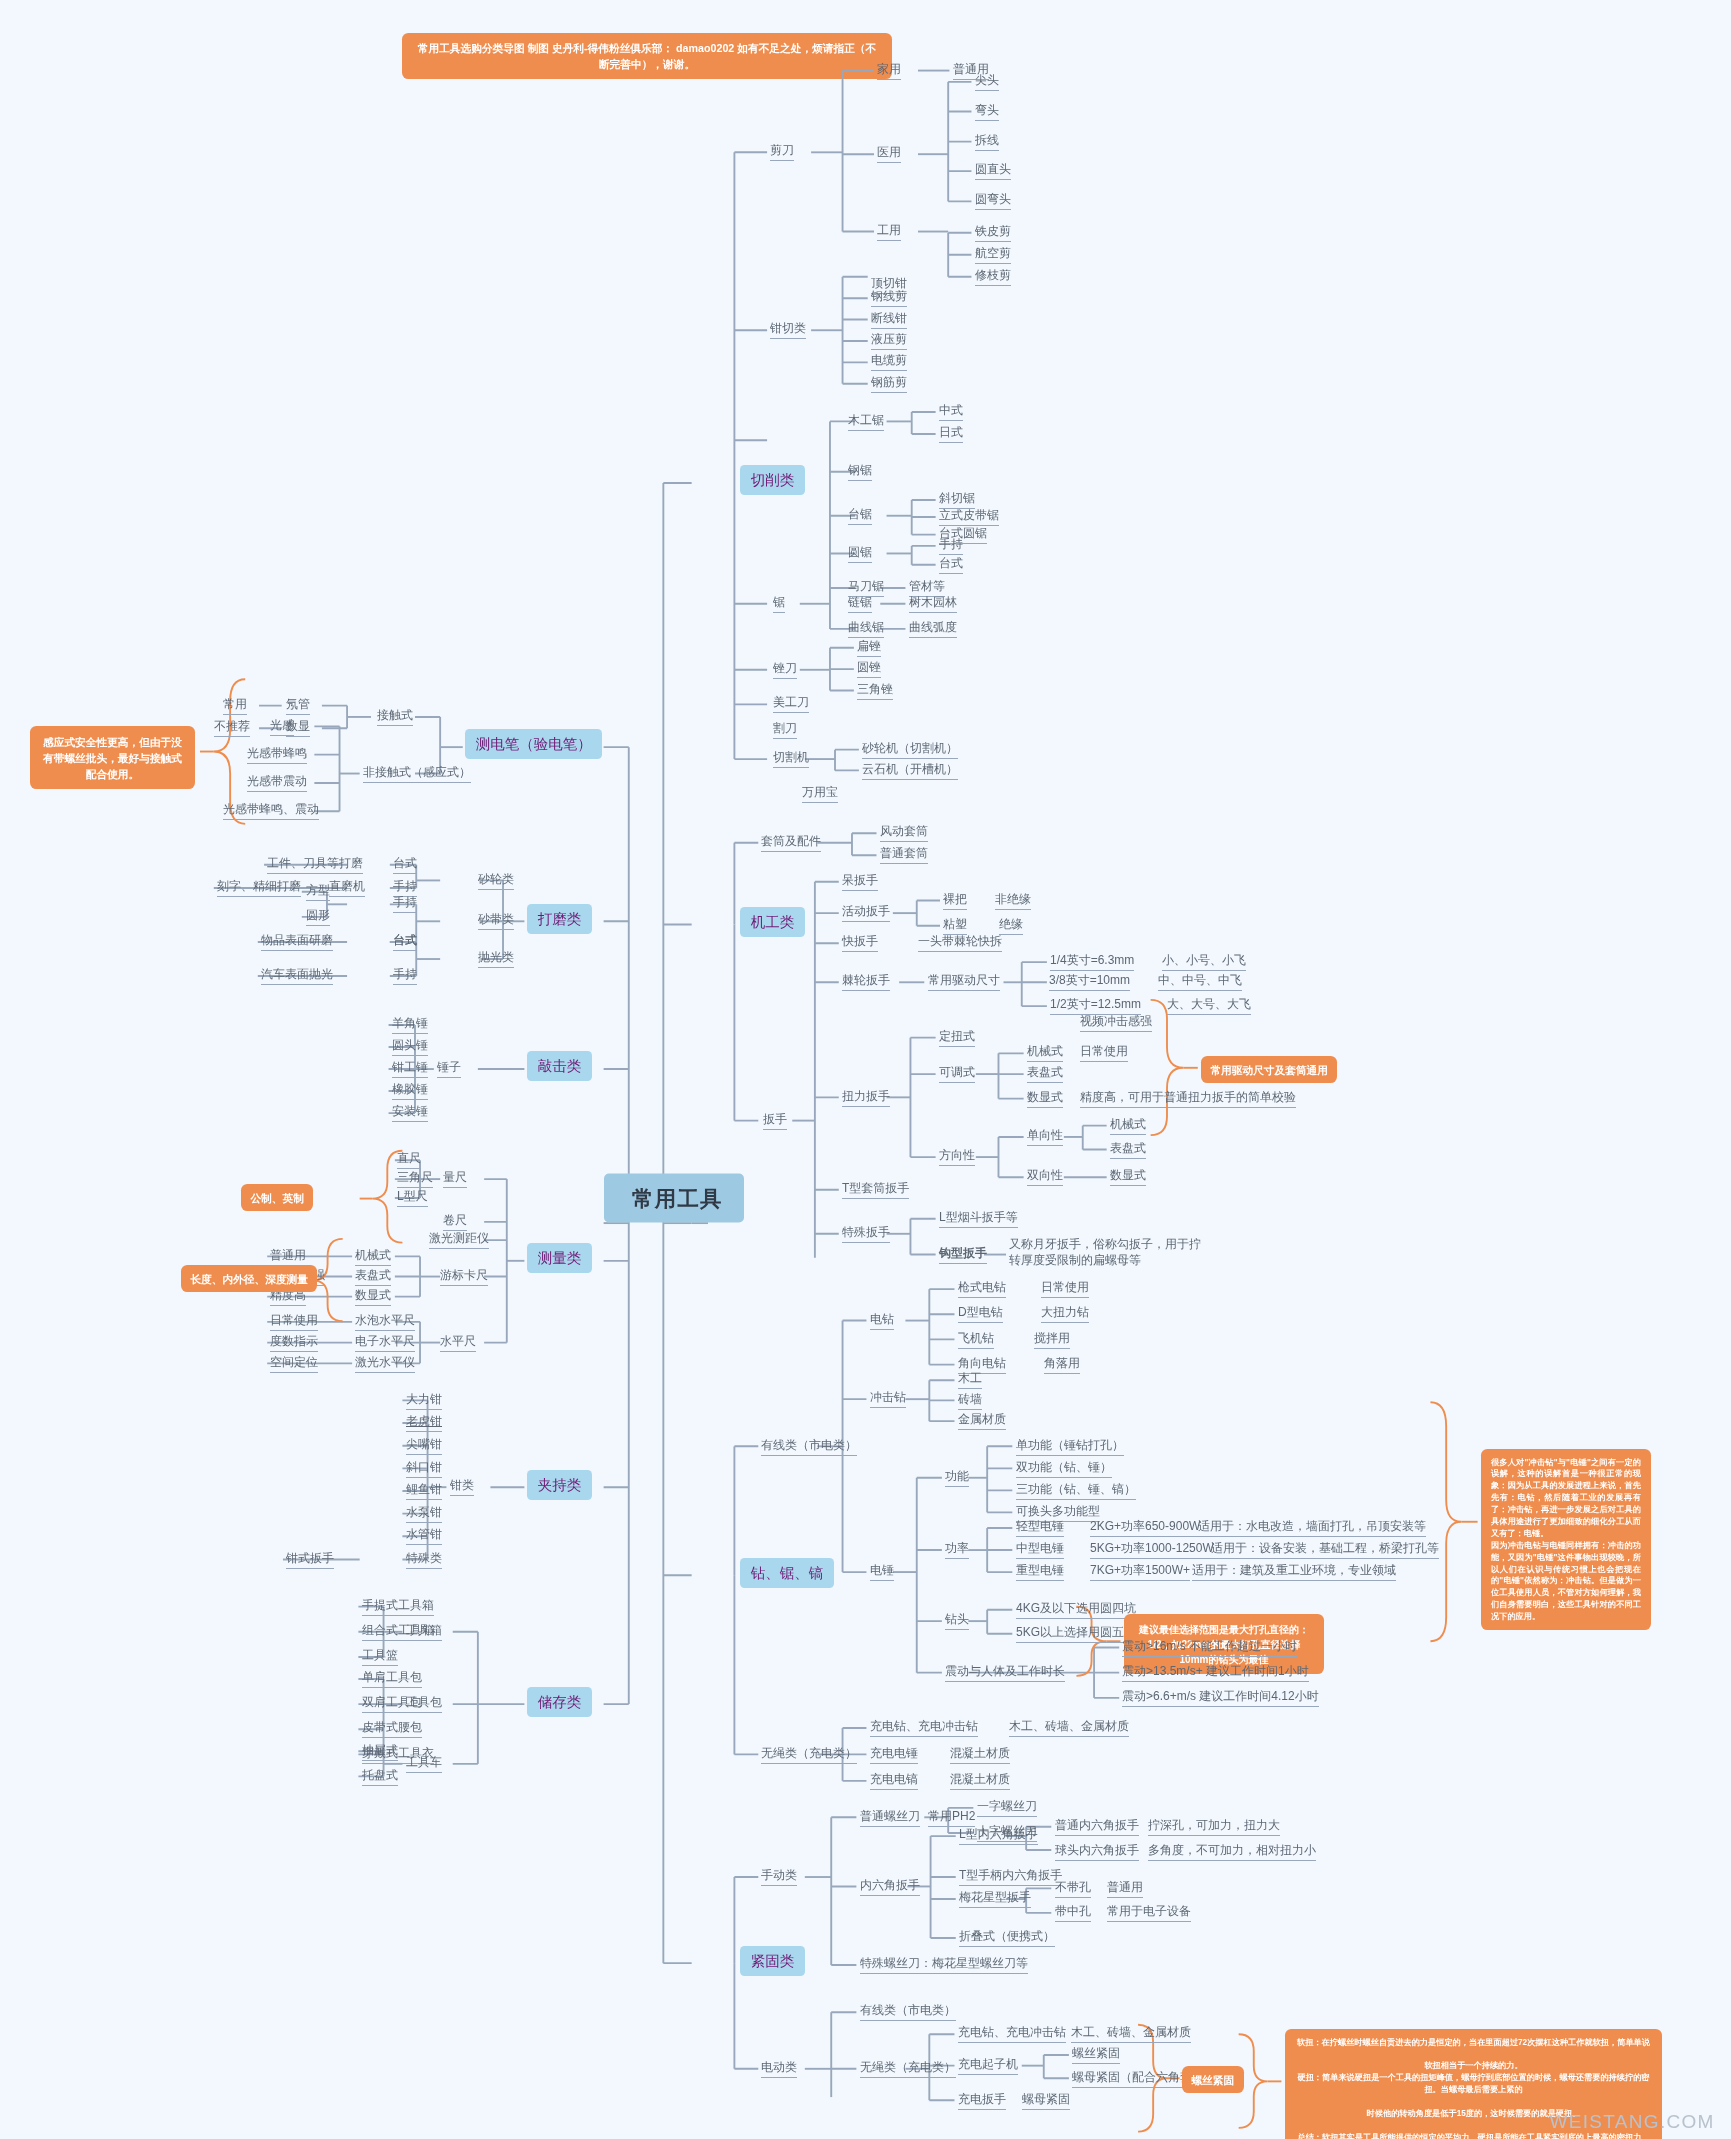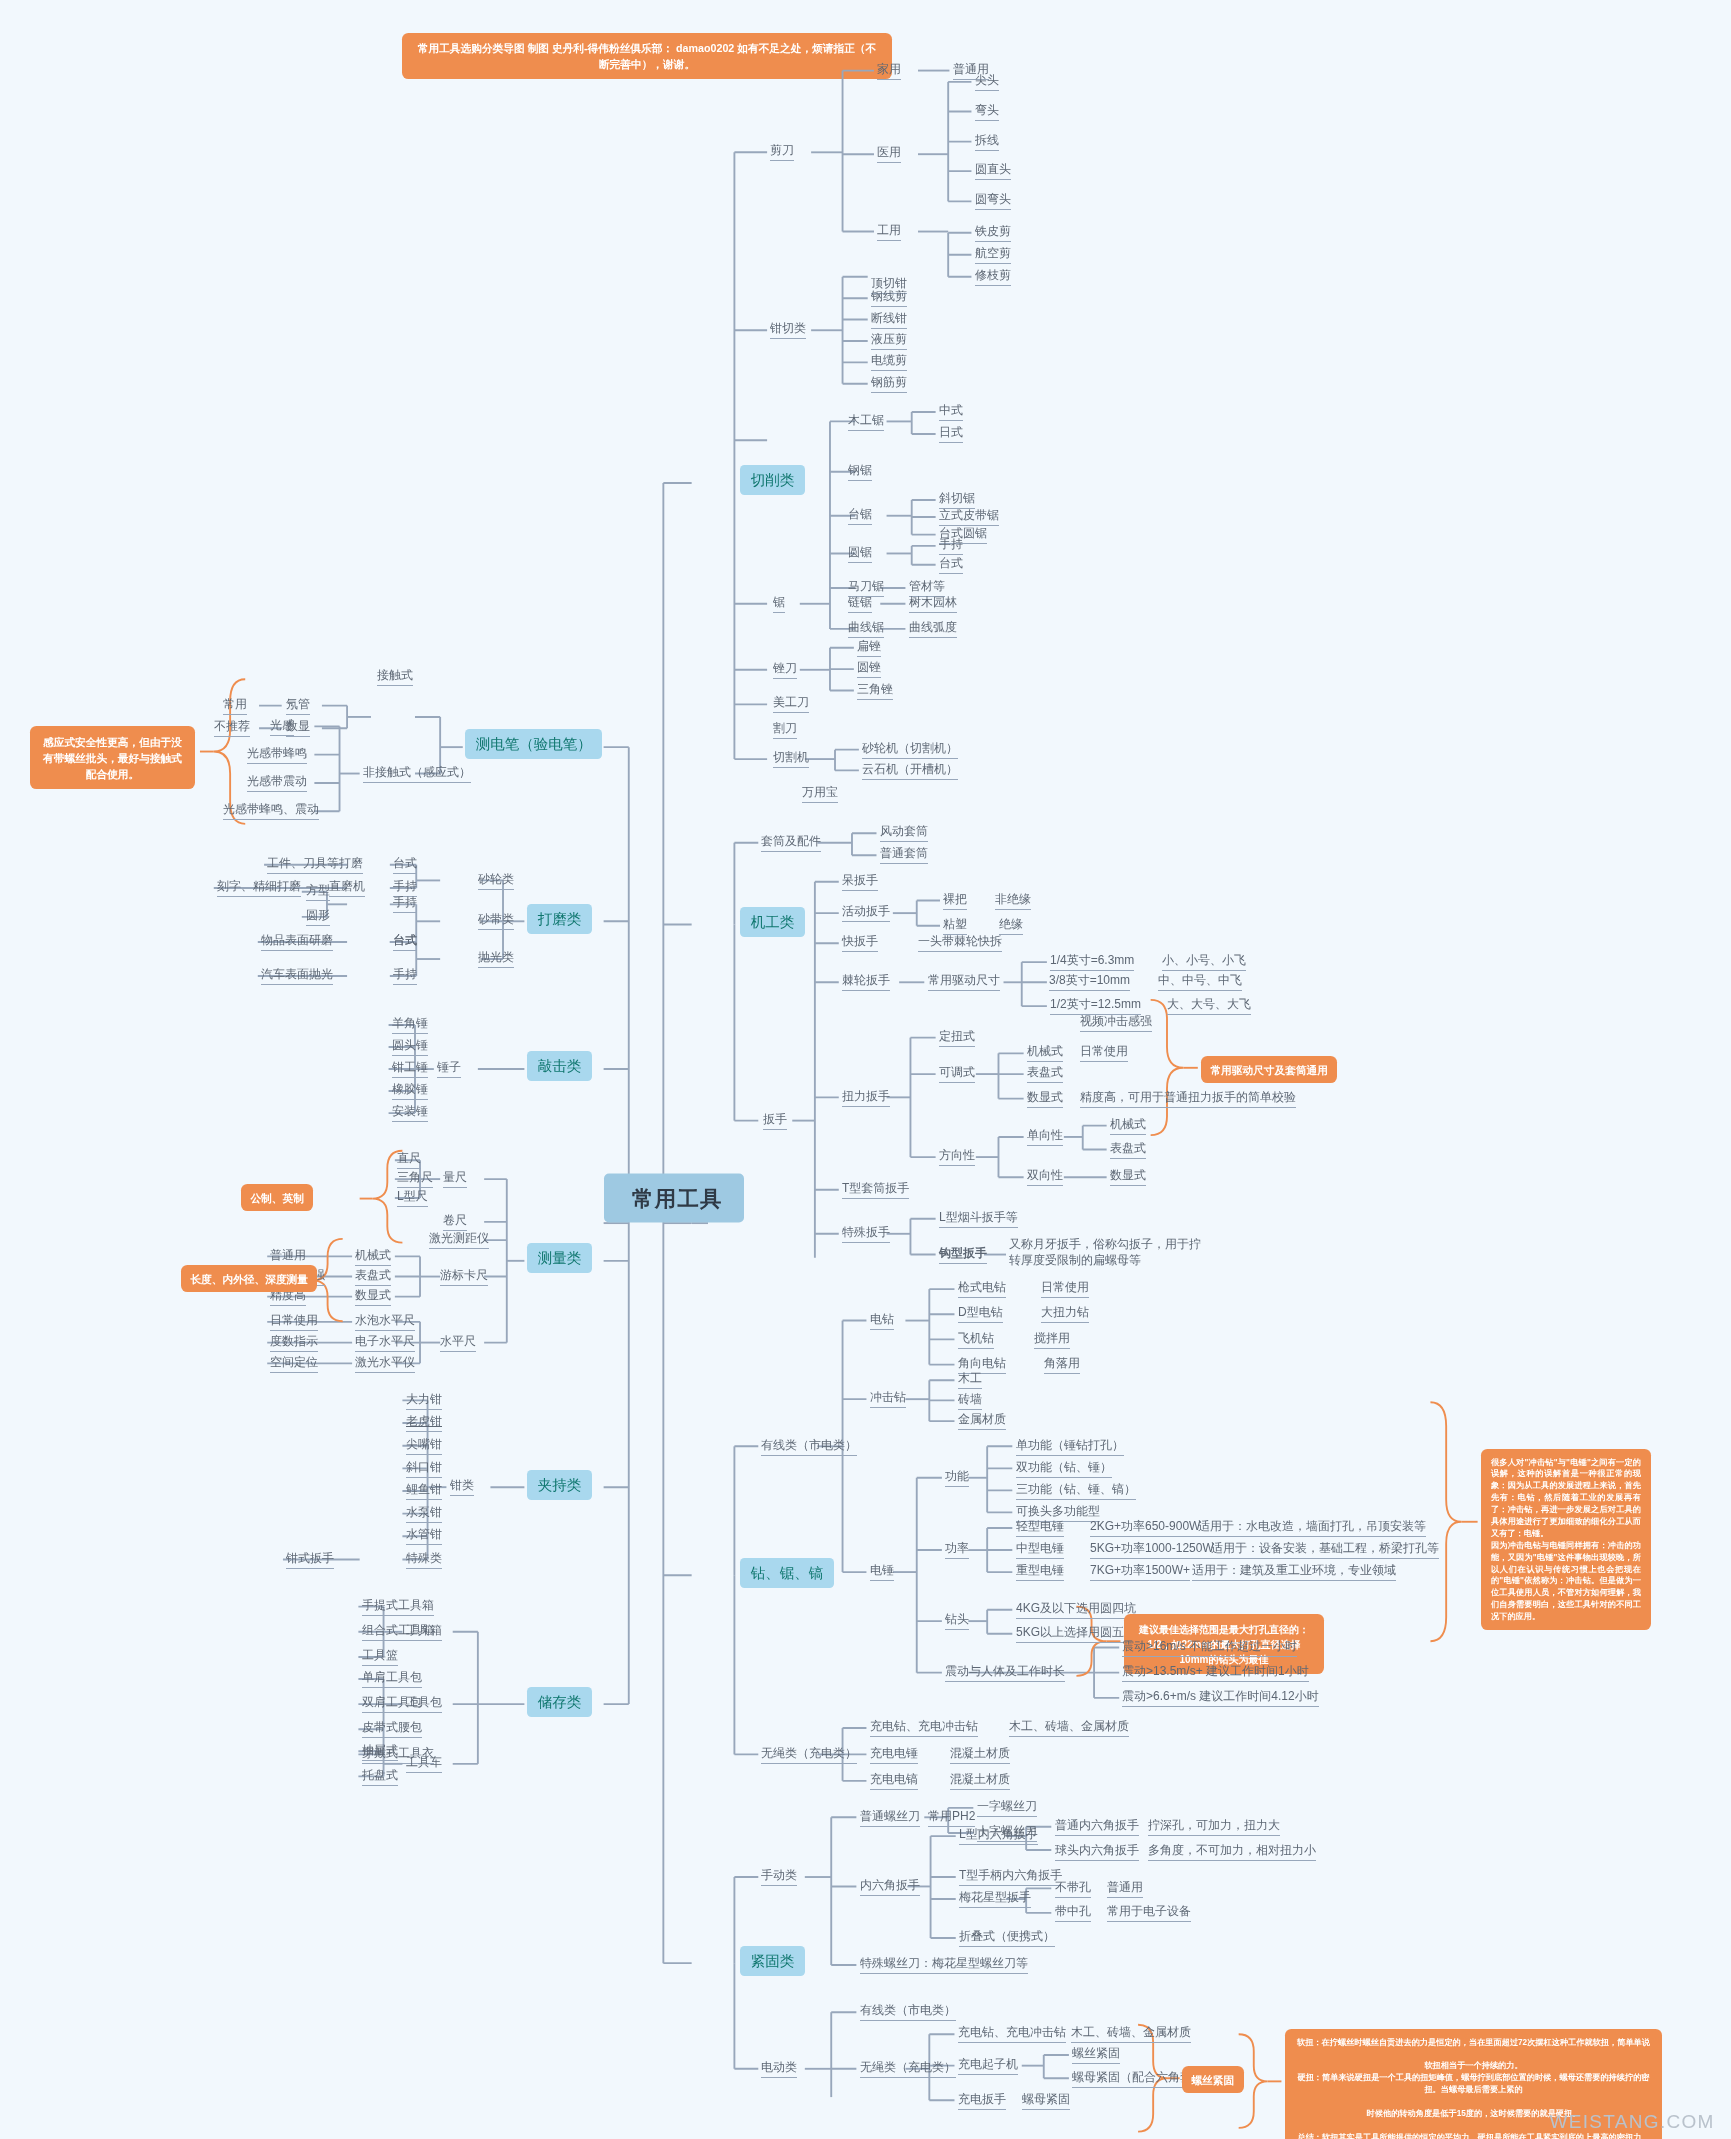--- a/index.html
+++ b/index.html
@@ -30,21 +30,21 @@
     border-radius: 5px;
     font-size: 21.4px;
     padding: 10px 21.4px;
     border-bottom: none;
     letter-spacing: 1.3px;
     font-weight: 600;
   }
   .cat {
     position: absolute;
     background: #a9d8ee;
-    color: #0f766e;
+    color: #701a75;
     border-radius: 4.4px;
     font-size: 14.5px;
     padding: 5.7px 10.7px;
     border-bottom: none;
     white-space: nowrap;
   }
   .note {
     position: absolute;
     background: #ef8d4e;
     color: #ffffff;
@@ -209,21 +209,21 @@
   <path d="M448 1122 L412 1122 M448 1158 L412 1158"></path>
   <path d="M572 1230 L540 1230"></path>
   <path d="M540 1155 L540 1290"></path>
   <path d="M540 1155 L500 1155 M540 1200 L500 1200 M540 1245 L500 1245 M540 1290 L500 1290"></path>
  </g>
  <g fill="none" stroke="#ef8d4e" stroke-width="3">
   <path d="M390 1080 Q366 1080 366 1115 L366 1160 Q366 1195 340 1195 Q366 1195 366 1230 L366 1275 Q366 1310 390 1310"></path>
   <path d="M340 1195 L318 1195"></path>
  </g>
 </svg>
-<div class="node" style="left:377px; top:668px;">接触式</div>
+<div class="node" style="left:377px; top:708px;">接触式</div>
 <div class="node" style="left:286px; top:697px;">氖管</div>
 <div class="node" style="left:223px; top:697px;">常用</div>
 <div class="node" style="left:286px; top:719px;">数显</div>
 <div class="node" style="left:214px; top:719px;">不推荐</div>
 <div class="node" style="left:363px; top:765px;">非接触式（感应式）</div>
 <div class="node" style="left:270px; top:718px;">光感</div>
 <div class="node" style="left:247px; top:746px;">光感带蜂鸣</div>
 <div class="node" style="left:247px; top:774px;">光感带震动</div>
 <div class="node" style="left:223px; top:802px;">光感带蜂鸣、震动</div>
 <div class="note" style="left:30px; top:726px; width:165px;">感应式安全性更高，但由于没有带螺丝批头，最好与接触式配合使用。</div>

